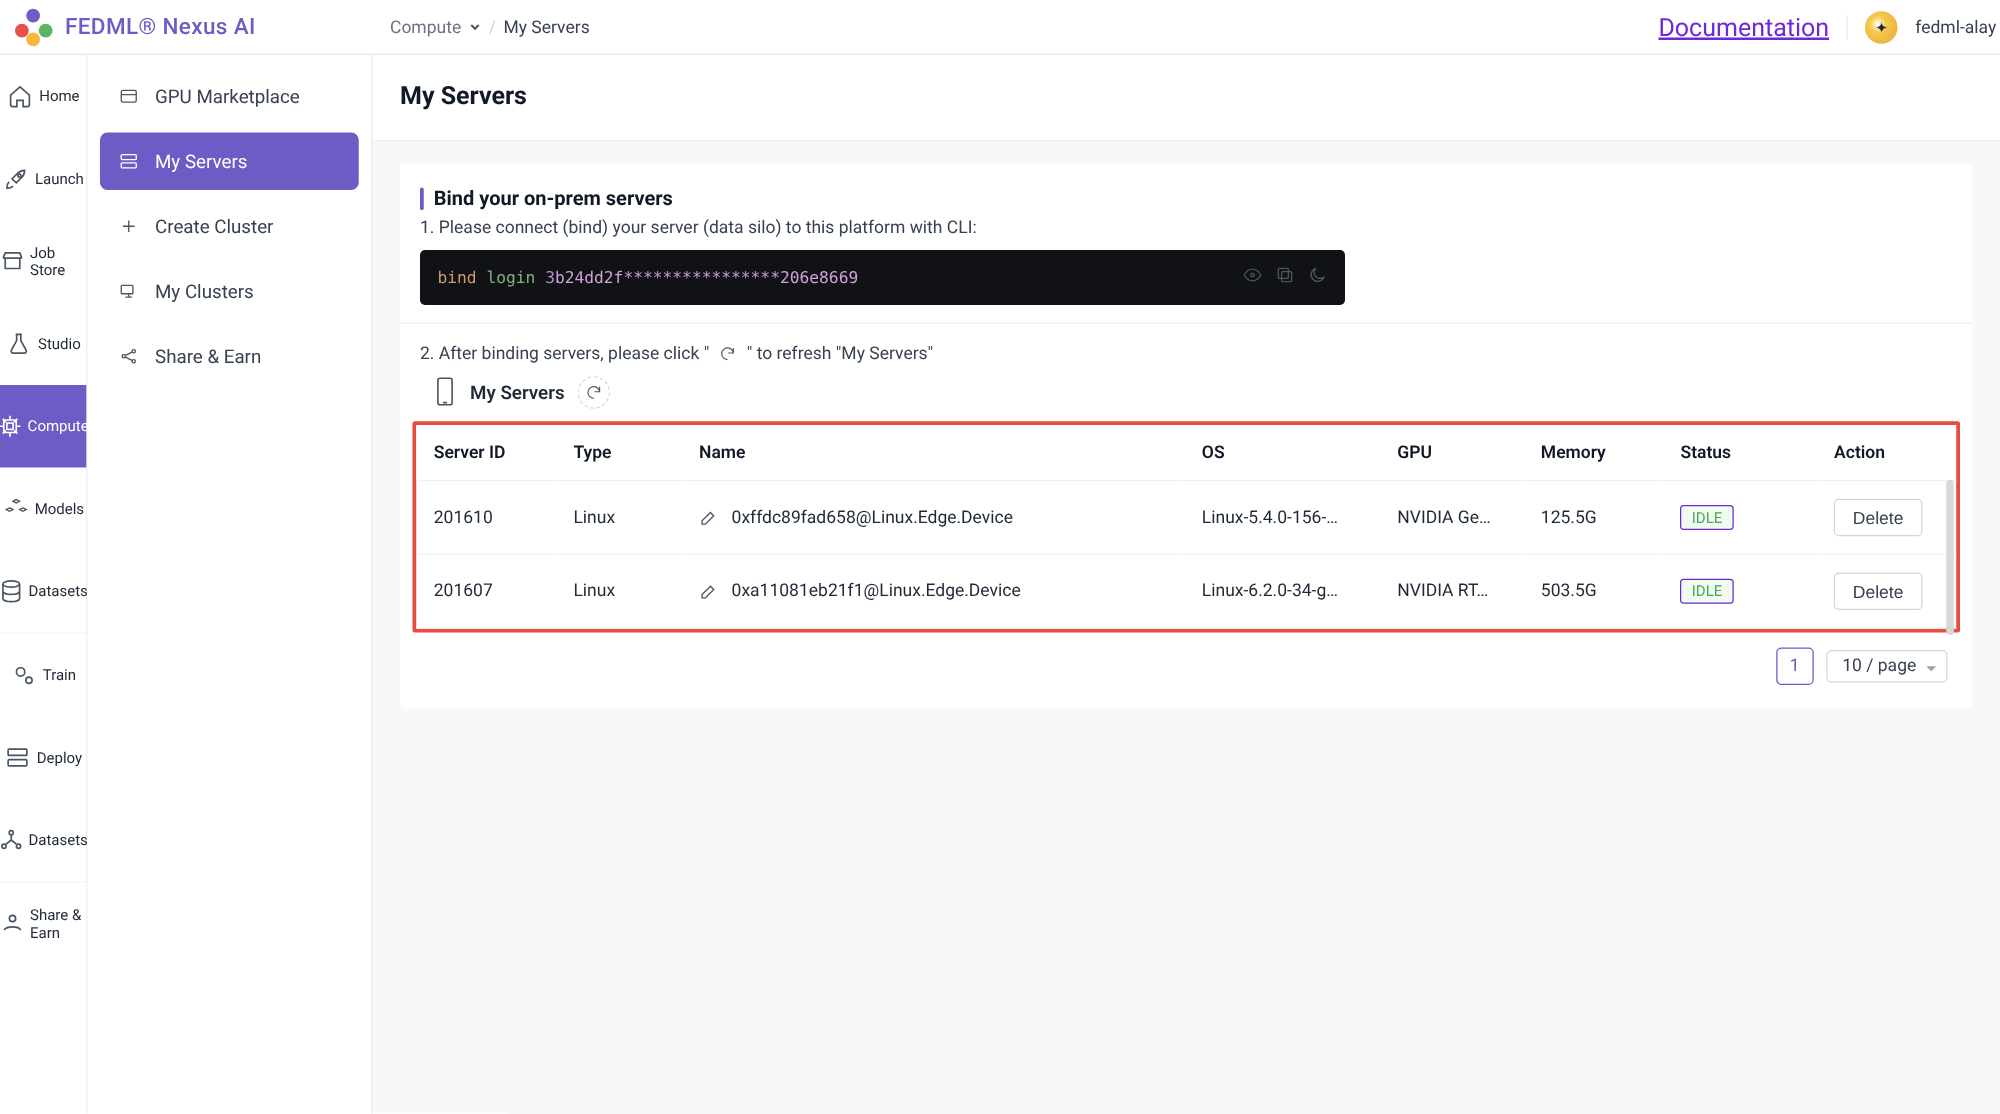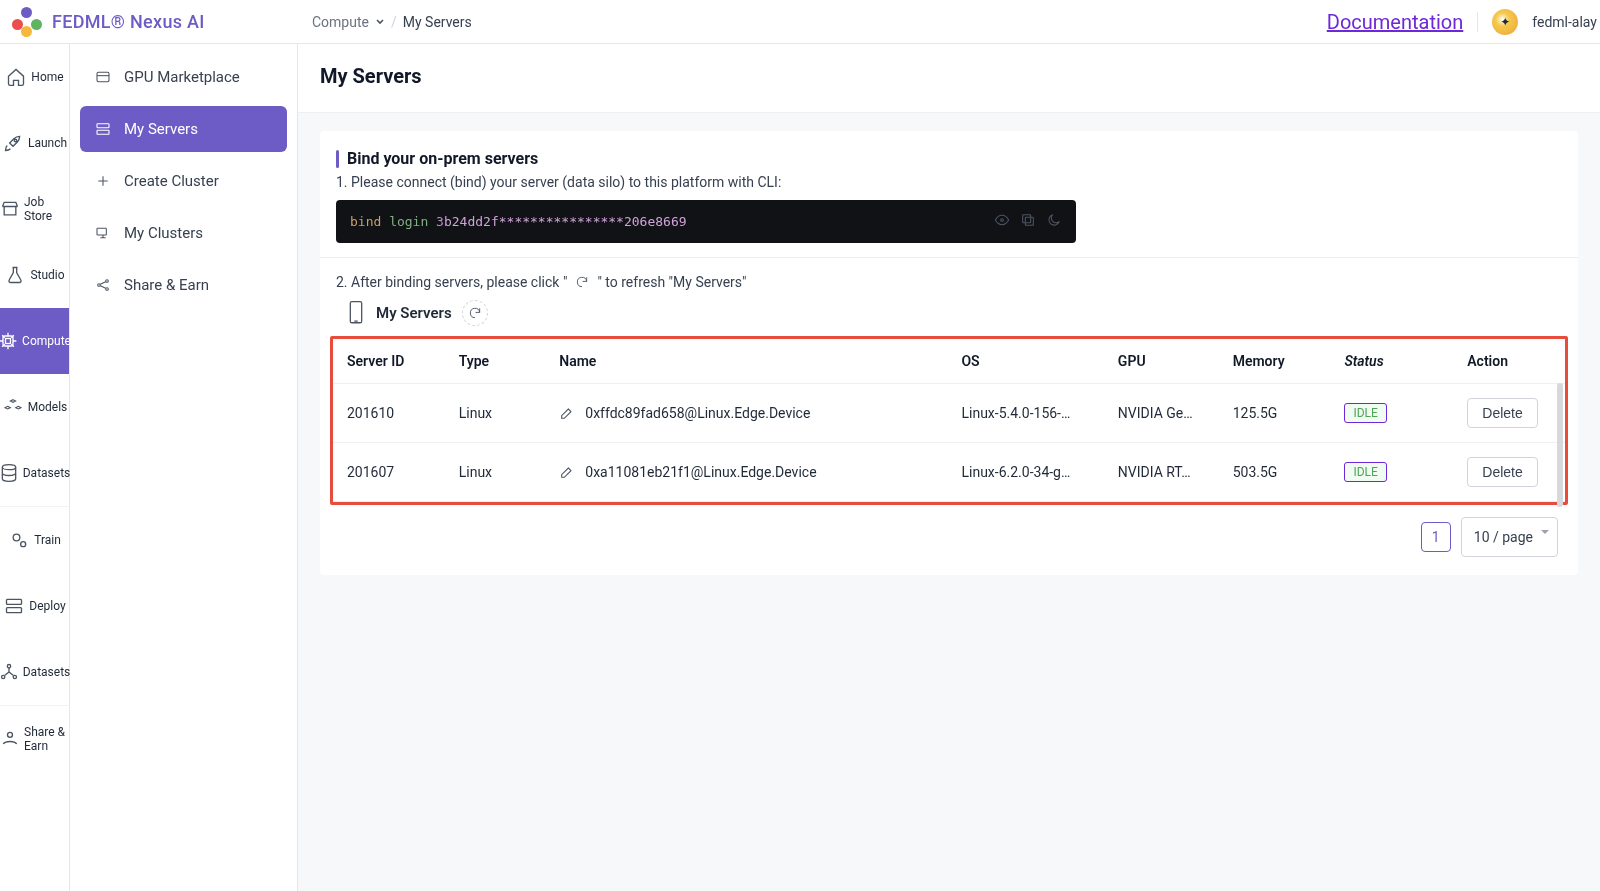--- a/index.html
+++ b/index.html
@@ -168,21 +168,21 @@
     font-size:14px;
     white-space:nowrap; overflow:hidden; text-overflow:ellipsis;
   }
   table.servers th { font-weight:600; color:#111827; background:#fff; }
   .col-id { width: 100px; }
   .col-type { width: 90px; }
   .col-name { width: 360px; }
   .col-os { width: 140px; }
   .col-gpu { width: 90px; }
   .col-mem { width: 100px; }
-  .col-status { width: 110px; font-style: italic; }
+  .col-status { width: 110px; }
   .col-action { width: 100px; }
   .name-cell { display:flex; align-items:center; gap:10px; }
   .edit-icon { width:16px; height:16px; color:#6b7280; flex-shrink:0; }
   .badge-idle {
     display:inline-block; padding:2px 8px; font-size:12px;
     border:1px solid #6d28d9; background:#f0fbf1; color:#4fa457; border-radius:3px;
   }
   .btn-outline {
     padding:6px 14px; border:1px solid #d1d5db; background:#fff; border-radius:4px;
     cursor:pointer; font-size:14px; color:#374151;
@@ -193,21 +193,21 @@
   }
 
   
   .pagination { display:flex; gap:10px; justify-content:flex-end; padding: 0 14px; align-items:center; }
   .page-num {
     width:30px; height:30px; border:1px solid #6d5cc5; color:#6d5cc5;
     display:flex; align-items:center; justify-content:center;
     border-radius:4px; font-size:14px; cursor:pointer;
   }
   .page-size {
-    height:40px; border:1px solid #d1d5db; border-radius:4px;
+    height:26px; border:1px solid #d1d5db; border-radius:4px;
     display:flex; align-items:center; padding: 0 24px 0 12px;
     font-size:14px; color:#374151; position:relative; cursor:pointer;
   }
   .page-size::after {
     content:""; position:absolute; right:8px; top:12px;
     border:4px solid transparent; border-top-color:#9ca3af;
   }
 
   svg { stroke:#4b5563; stroke-width:1.6; fill:none; }
 </style>

